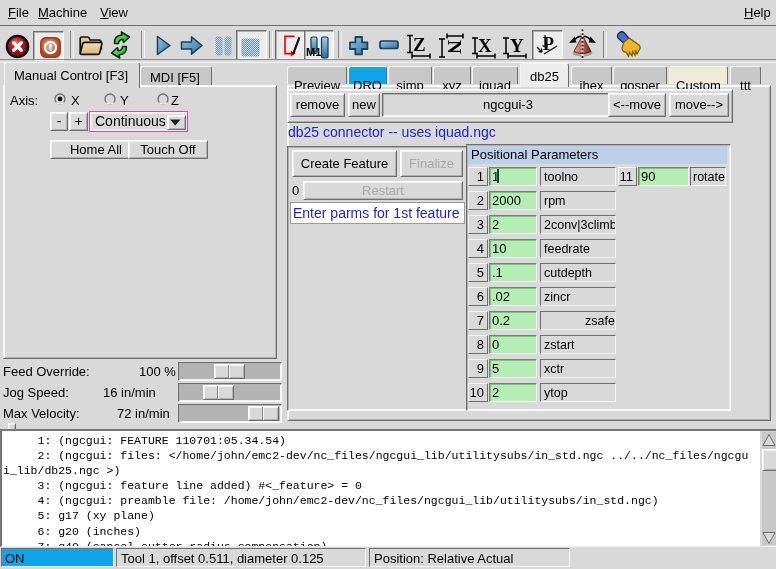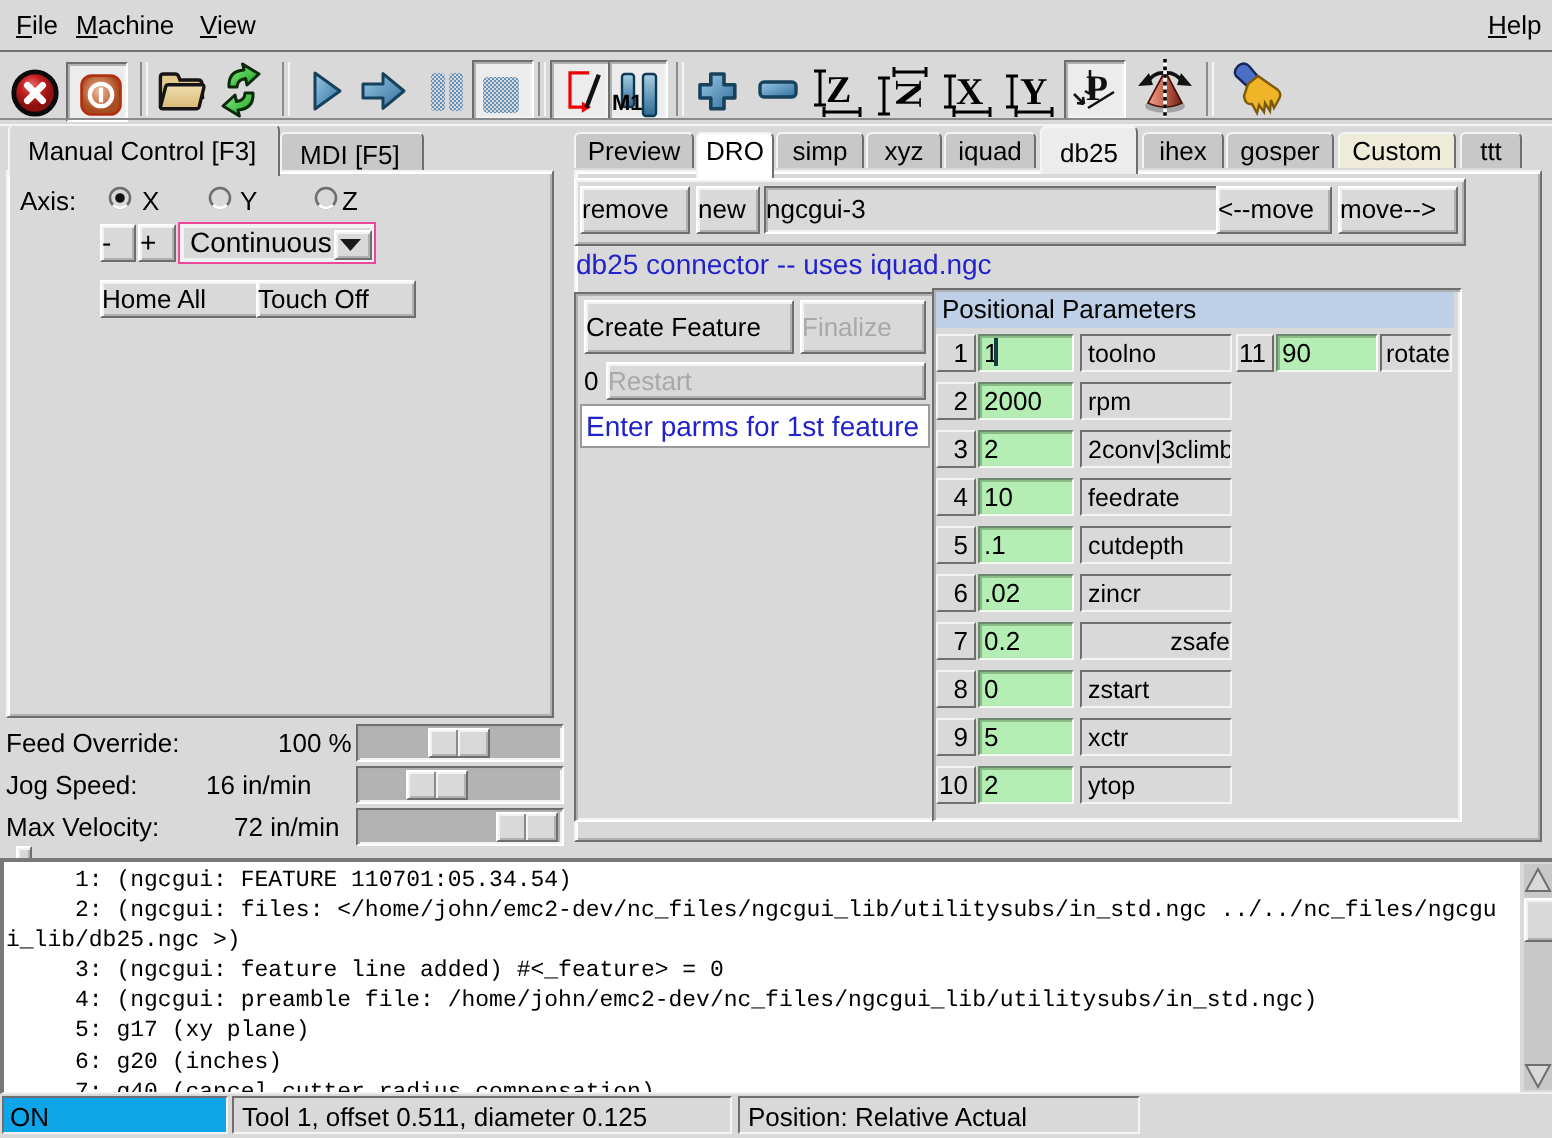--- a/index.html
+++ b/index.html
@@ -2,22 +2,22 @@
 <html><head><meta charset="utf-8">
 <style>
 html,body{margin:0;padding:0;}
 body{width:776px;height:569px;overflow:hidden;position:relative;background:#d9d9d9;
  font-family:"Liberation Sans",sans-serif;font-size:13px;color:#000;}
 .abs{position:absolute;}
 .raised{background:#d9d9d9;border:1px solid;border-color:#ffffff #6e6e6e #6e6e6e #ffffff;
  box-shadow:inset 1px 1px 0 #f2f2f2, inset -1px -1px 0 #b0b0b0;}
 .sunken{background:#d9d9d9;border:1px solid;border-color:#6e6e6e #ffffff #ffffff #6e6e6e;
  box-shadow:inset 1px 1px 0 #b0b0b0, inset -1px -1px 0 #f2f2f2;}
-.btn{text-align:left;box-sizing:border-box;}
-.ctr{display:flex;align-items:flex-start;justify-content:center;padding-top:1px;box-sizing:border-box;}
+.btn{text-align:center;box-sizing:border-box;}
+.ctr{display:flex;align-items:flex-start;justify-content:center;padding-top:11px;box-sizing:border-box;}
 .mono{font-family:"Liberation Mono",monospace;font-size:11.5px;white-space:pre;}
 .gray{color:#a8a8a8;}
 .blue{color:#2222cc;}
 .num{width:20px;height:19px;box-sizing:border-box;text-align:right;padding-right:3px;line-height:18px;
  background:#d9d9d9;border:1px solid;border-color:#f4f4f4 #6e6e6e #6e6e6e #f4f4f4;}
 .grn{width:48px;height:19px;box-sizing:border-box;padding-left:2px;line-height:18px;
  background:#b4eeb4;border:1px solid;border-color:#6e8a6e #f4fff4 #f4fff4 #6e8a6e;box-shadow:inset 1px 1px 0 #8aba8a;}
 .lbl{width:76px;height:19px;box-sizing:border-box;padding-left:3px;line-height:18px;font-size:12.5px;overflow:hidden;
  background:#d9d9d9;border:1px solid;border-color:#6e6e6e #f4f4f4 #f4f4f4 #6e6e6e;}
 </style></head>
@@ -262,21 +262,21 @@
         <div class="abs" style="left:14px;top:0;width:1px;height:13px;background:#f4f4f4;"></div>
       </div>
   </div>
 </div>
 
 <div id="rightpane" class="abs" style="left:285px;top:61px;width:491px;height:366px;">
 
   <div class="abs" style="left:2px;top:24px;width:482px;height:334px;background:#d9d9d9;border:1px solid;border-color:#f4f4f4 #6e6e6e #6e6e6e #f4f4f4;box-shadow:inset 1px 1px 0 #fff, inset -1px -1px 0 #b0b0b0;"></div>
 
   <div class="abs ctr" style="left:2px;top:5px;width:60px;height:18px;background:#c8c8c8;border:1px solid;border-bottom:0;border-color:#f4f4f4 #6e6e6e #6e6e6e #f4f4f4;border-radius:3px 3px 0 0;">Preview</div>
-  <div class="abs ctr" style="left:63px;top:5px;width:39px;height:29px;background:#ffffff;border:1px solid;border-bottom:0;border-color:#f4f4f4 #6e6e6e #6e6e6e #f4f4f4;border-radius:3px 3px 0 0;">DRO</div>
+  <div class="abs ctr" style="left:63px;top:5px;width:39px;height:18px;background:#0ea5e9;border:1px solid;border-bottom:0;border-color:#f4f4f4 #6e6e6e #6e6e6e #f4f4f4;border-radius:3px 3px 0 0;">DRO</div>
   <div class="abs ctr" style="left:103px;top:5px;width:44px;height:18px;background:#c8c8c8;border:1px solid;border-bottom:0;border-color:#f4f4f4 #6e6e6e #6e6e6e #f4f4f4;border-radius:3px 3px 0 0;">simp</div>
   <div class="abs ctr" style="left:148px;top:5px;width:38px;height:18px;background:#c8c8c8;border:1px solid;border-bottom:0;border-color:#f4f4f4 #6e6e6e #6e6e6e #f4f4f4;border-radius:3px 3px 0 0;">xyz</div>
   <div class="abs ctr" style="left:187px;top:5px;width:46px;height:18px;background:#c8c8c8;border:1px solid;border-bottom:0;border-color:#f4f4f4 #6e6e6e #6e6e6e #f4f4f4;border-radius:3px 3px 0 0;">iquad</div>
   <div class="abs ctr" style="left:235px;top:2px;width:49px;height:24px;padding-top:5px;background:#ececec;border:1px solid;border-bottom:0;border-color:#f4f4f4 #6e6e6e #ececec #f4f4f4;border-radius:3px 3px 0 0;z-index:3;">db25</div>
   <div class="abs ctr" style="left:286px;top:5px;width:41px;height:18px;background:#c8c8c8;border:1px solid;border-bottom:0;border-color:#f4f4f4 #6e6e6e #6e6e6e #f4f4f4;border-radius:3px 3px 0 0;">ihex</div>
   <div class="abs ctr" style="left:328px;top:5px;width:54px;height:18px;background:#c8c8c8;border:1px solid;border-bottom:0;border-color:#f4f4f4 #6e6e6e #6e6e6e #f4f4f4;border-radius:3px 3px 0 0;">gosper</div>
   <div class="abs ctr" style="left:384px;top:5px;width:59px;height:18px;background:#eeecd8;border:1px solid;border-bottom:0;border-color:#f4f4f4 #6e6e6e #6e6e6e #f4f4f4;border-radius:3px 3px 0 0;">Custom</div>
   <div class="abs ctr" style="left:445px;top:5px;width:31px;height:18px;background:#c8c8c8;border:1px solid;border-bottom:0;border-color:#f4f4f4 #6e6e6e #6e6e6e #f4f4f4;border-radius:3px 3px 0 0;">ttt</div>
 
   <div class="abs raised" style="left:2px;top:28px;width:444px;height:32px;"></div>

